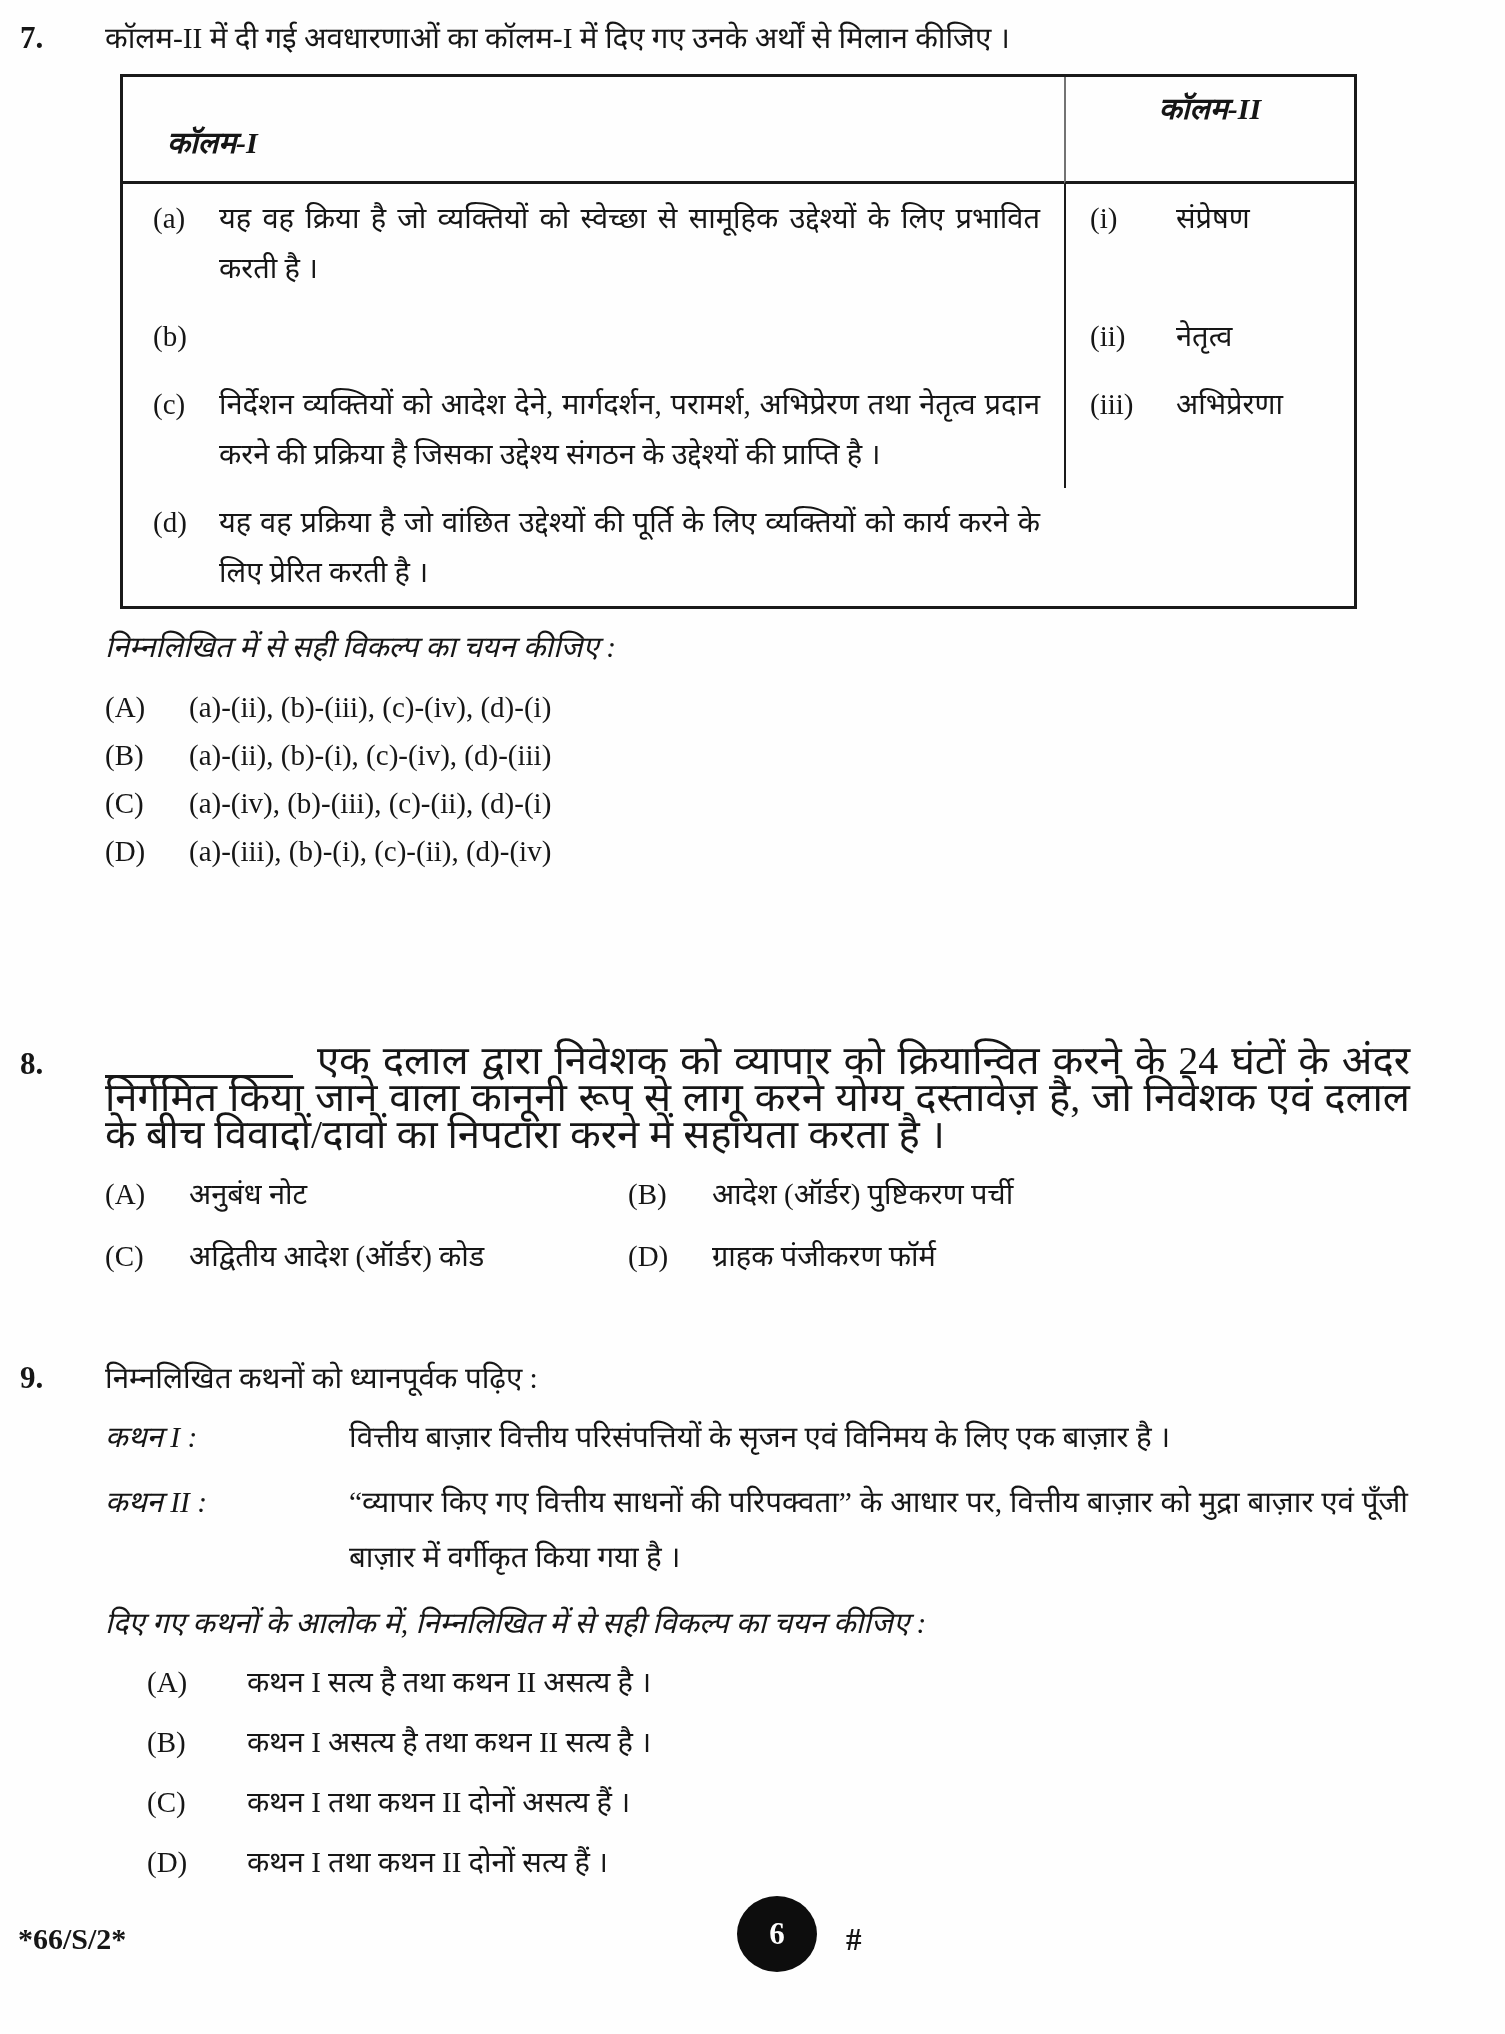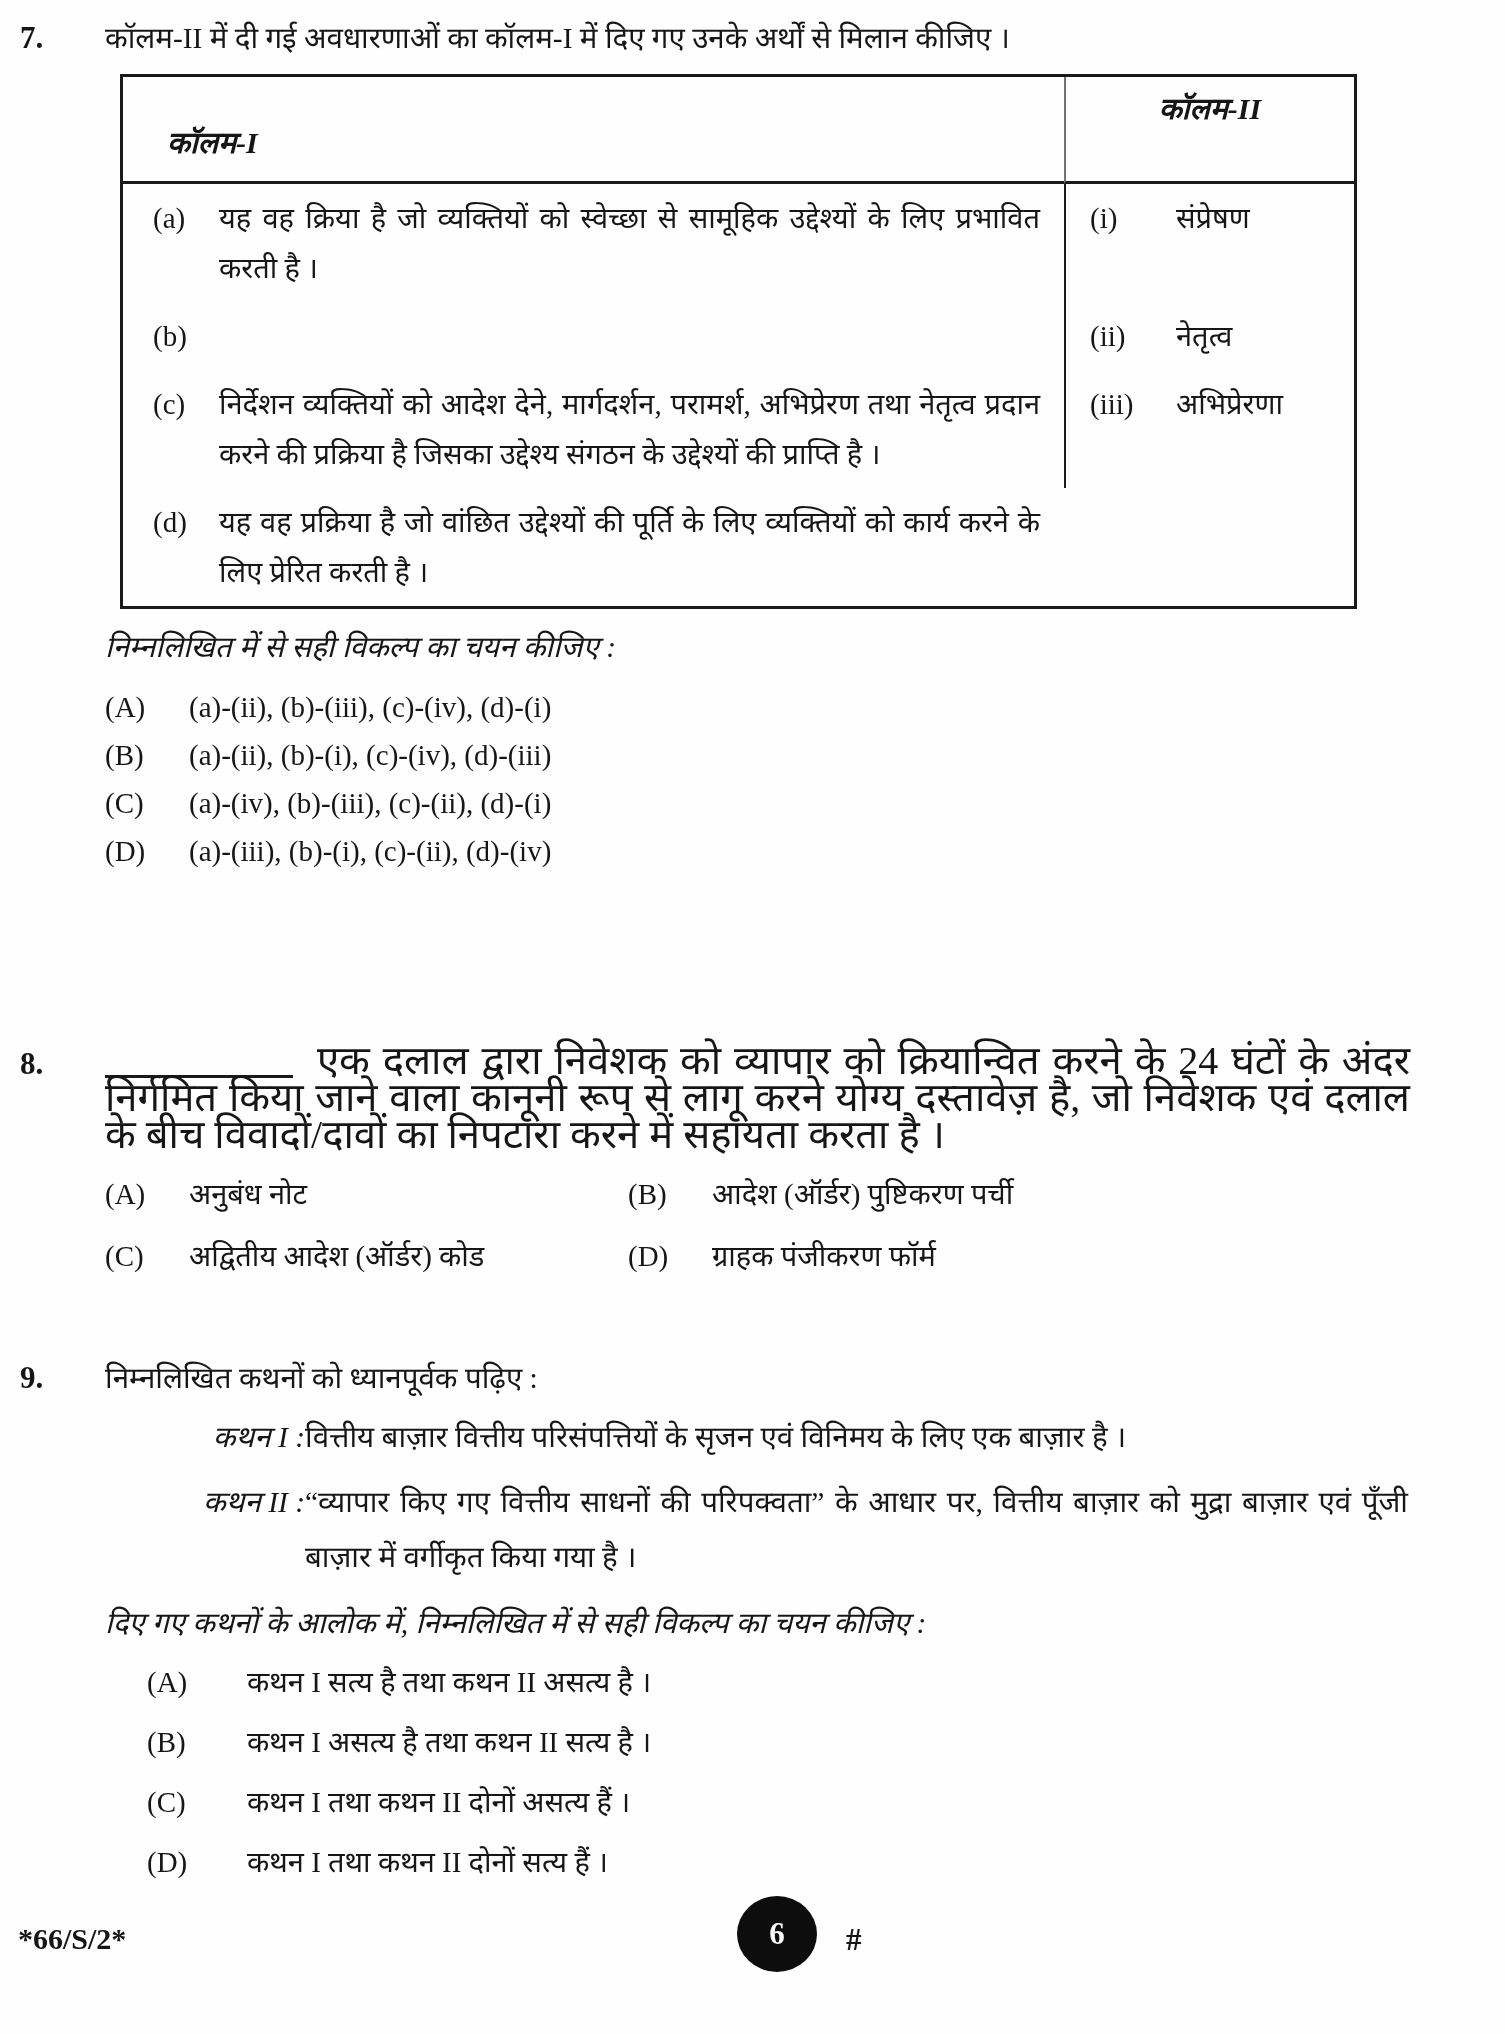--- a/index.html
+++ b/index.html
@@ -43,22 +43,22 @@
 
   
   .q8para { font-size:40px; line-height:37px; text-align:justify; }
   .blank { display:inline-block; width:188px; height:30px;
            border-bottom:3px solid #1a1a1a; margin-right:24px; vertical-align:-4px; }
   .optgrid { margin-top:18px; display:grid; grid-template-columns:523px 1fr; row-gap:16px; }
   .optgrid .opt { line-height:46px; }
 
   
   .stmt { display:flex; margin-top:10px; font-size:29.5px; line-height:55px; }
-  .stmt .sl { width:200px; flex:none; font-style:italic;text-align:right; }
-  .stmt .st { flex:1; text-align:justify; padding-right:2px; }
+  .stmt .sl { width:200px; flex:none; font-style:italic; }
+  .stmt .st { flex:1; text-align:justify; padding-right:2px;margin-left:44px; }
   .opts9 { margin-top:16px; }
   .opts9 .opt { margin-left:42px; margin-bottom:14px; line-height:46px; }
   .opts9 .opt .ol { width:100px; }
 
   
   .footer-code { position:absolute; left:18px; top:1922px; font-weight:bold; font-size:30px; }
   .page-badge { position:absolute; left:737px; top:1896px; width:80px; height:76px;
                 background:#0d0d0d; border-radius:50%;
                 display:flex; align-items:center; justify-content:center; }
   .page-badge .pn { color:#ffffff; font-weight:bold; font-size:31px; }

